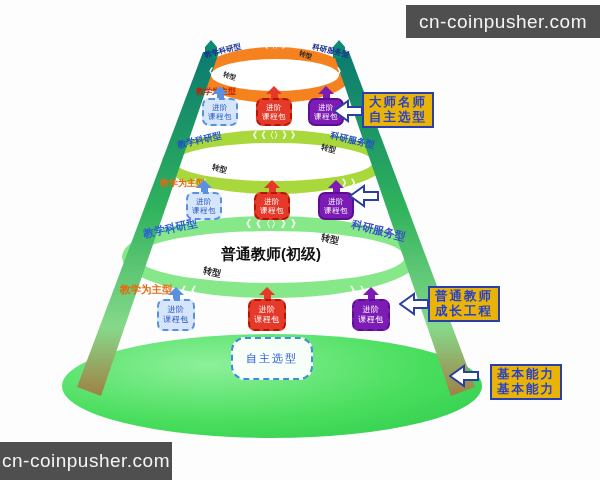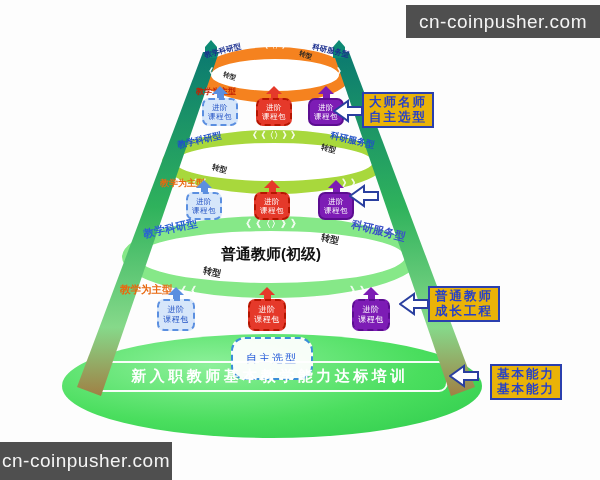--- a/index.html
+++ b/index.html
@@ -112,21 +112,20 @@
       </linearGradient>
     </defs>
     <polygon points="203,52 219,52 101,396 77,387" fill="url(#legGrad)"></polygon>
     <polygon points="333,52 349,52 475,387 451,396" fill="url(#legGrad)"></polygon>
     <polygon points="205,58 205,47 211,40 217,47 217,58" fill="#0d8a74"></polygon>
     <polygon points="333,58 333,47 339,40 345,47 345,58" fill="#0d8a74"></polygon>
   </svg>
 
   <div class="base">
     <div class="tag tag-top">自主选型</div>
-    <div class="btitle">新入职教师基本教学能力达标培训</div>
   </div>
 
   <div class="ring ring1"></div>
   <div class="ring ring2"></div>
   <div class="ring ring3"></div>
 
   <div class="tier tier1">
     <span class="chev chev-c">《〈〉》</span>
     <span class="t-type-l">教学科研型</span>
     <span class="t-type-r">科研服务型</span>

